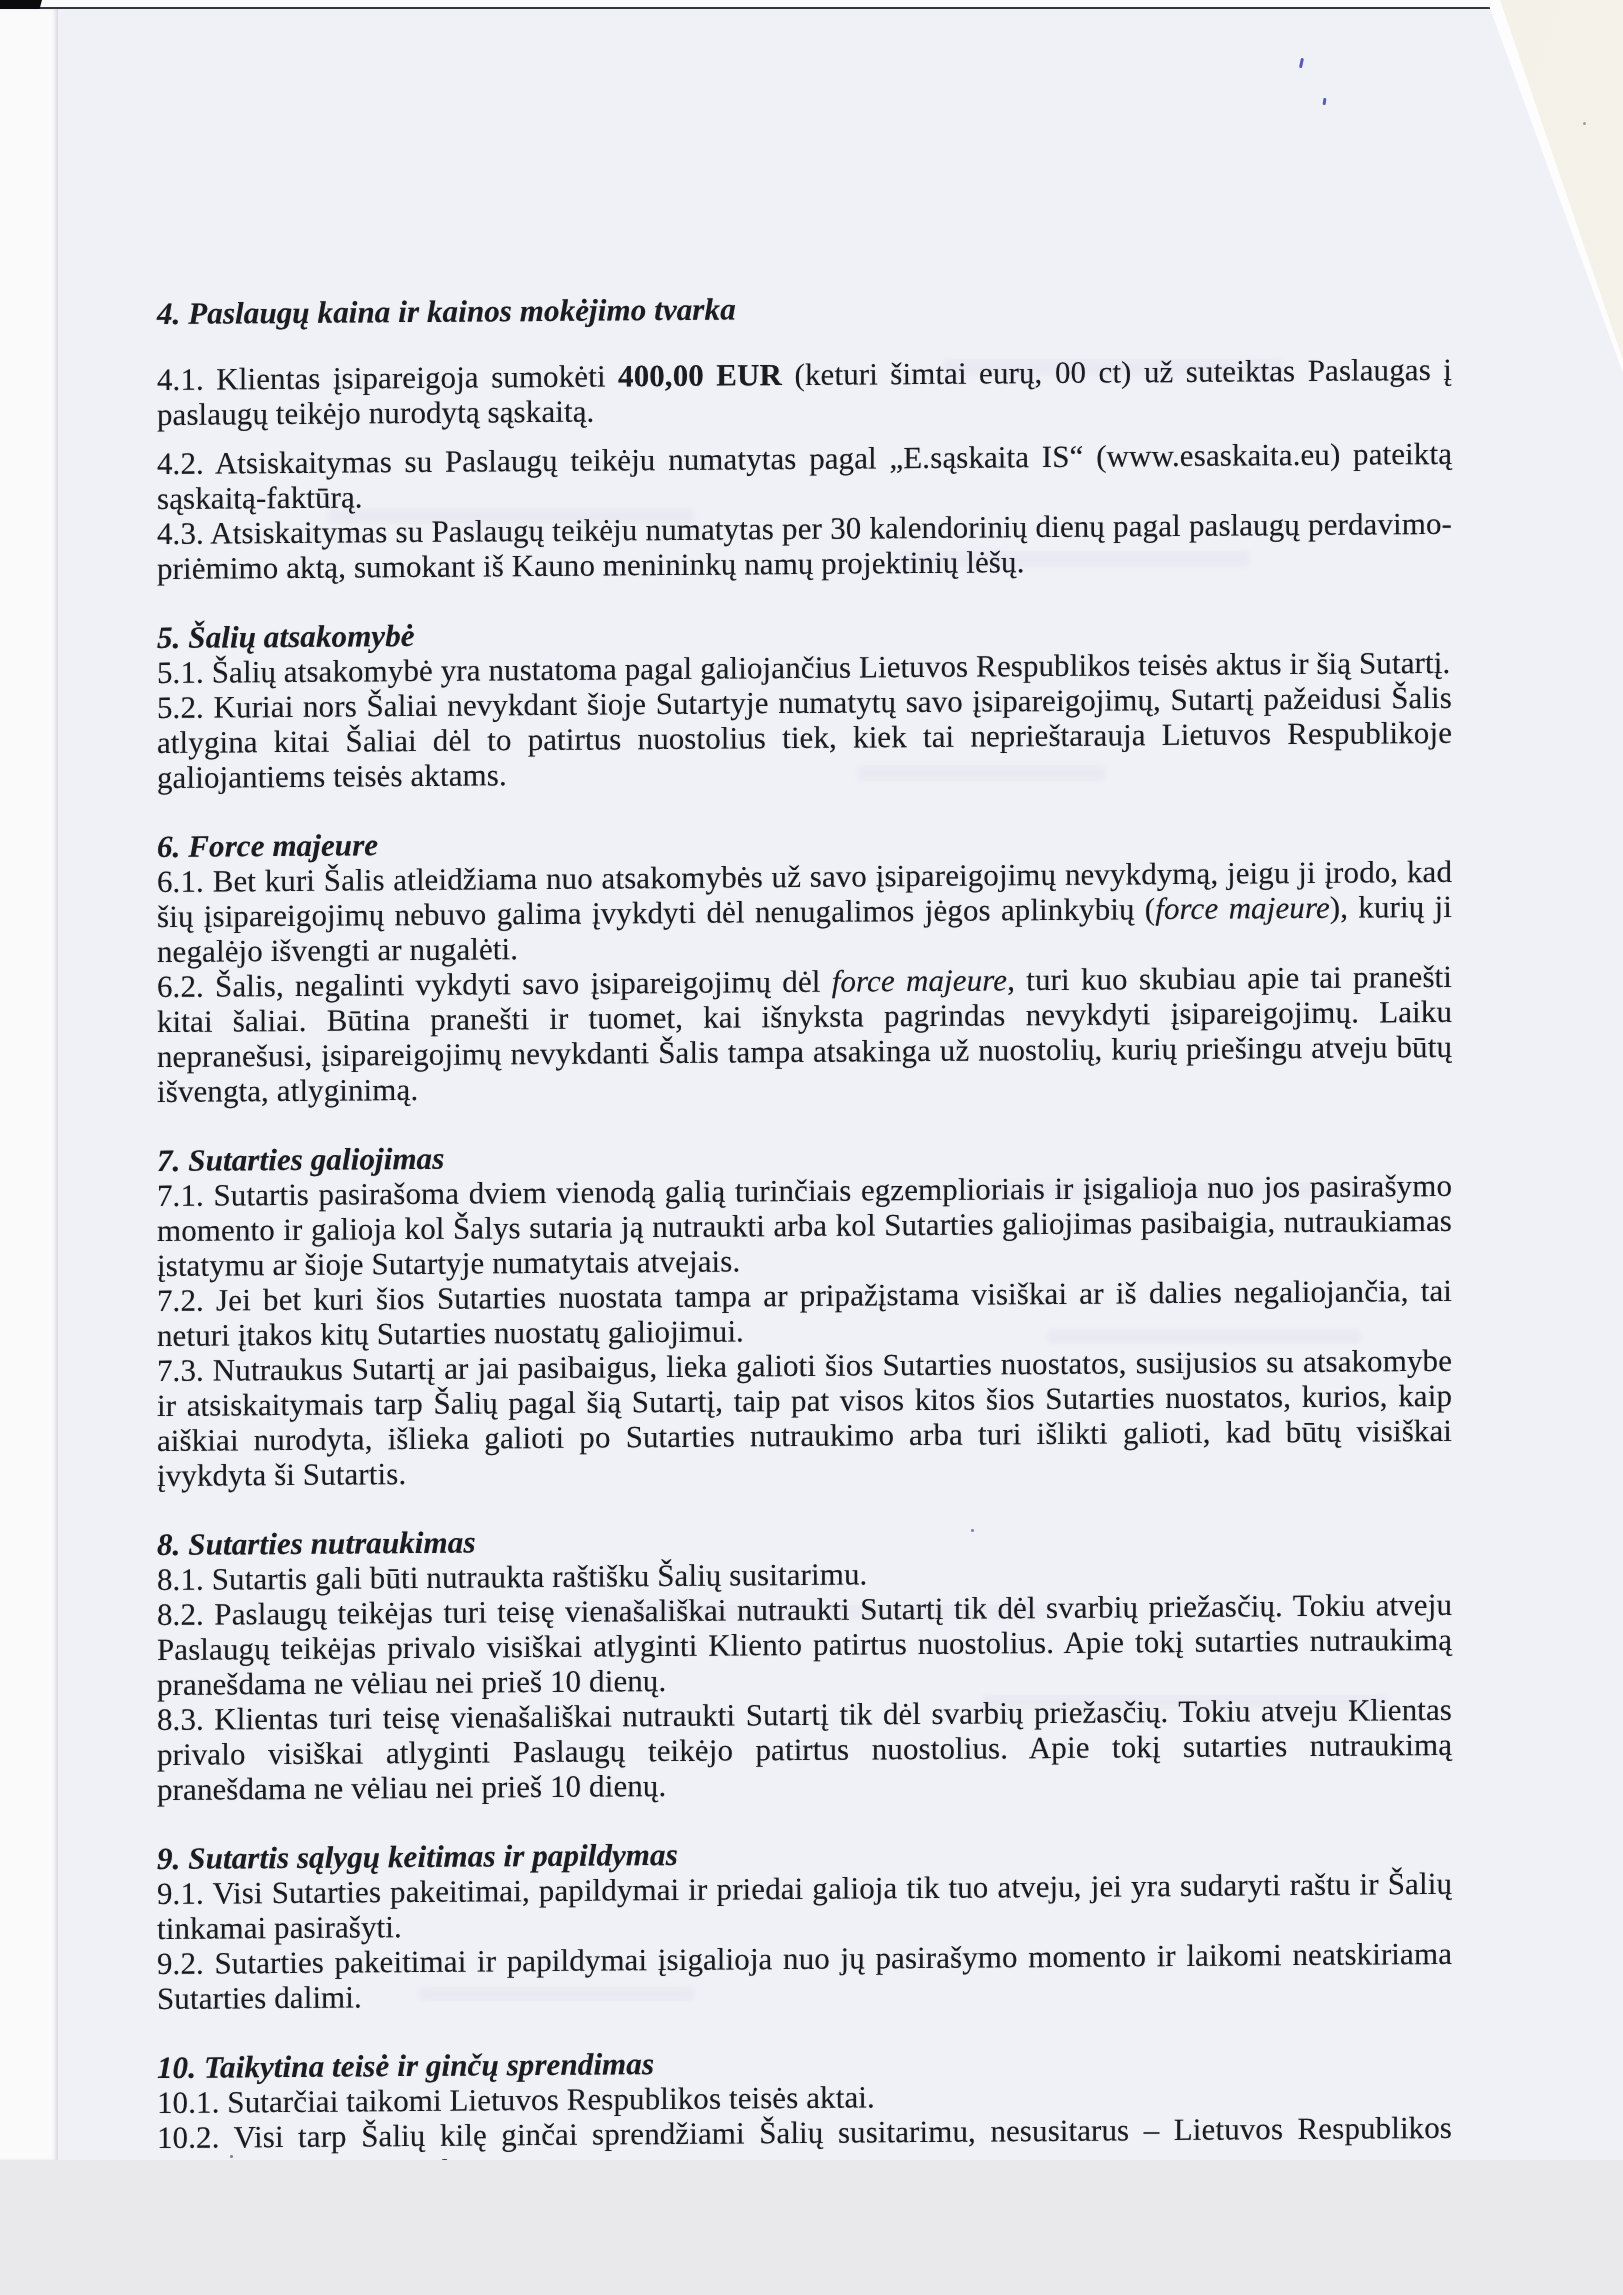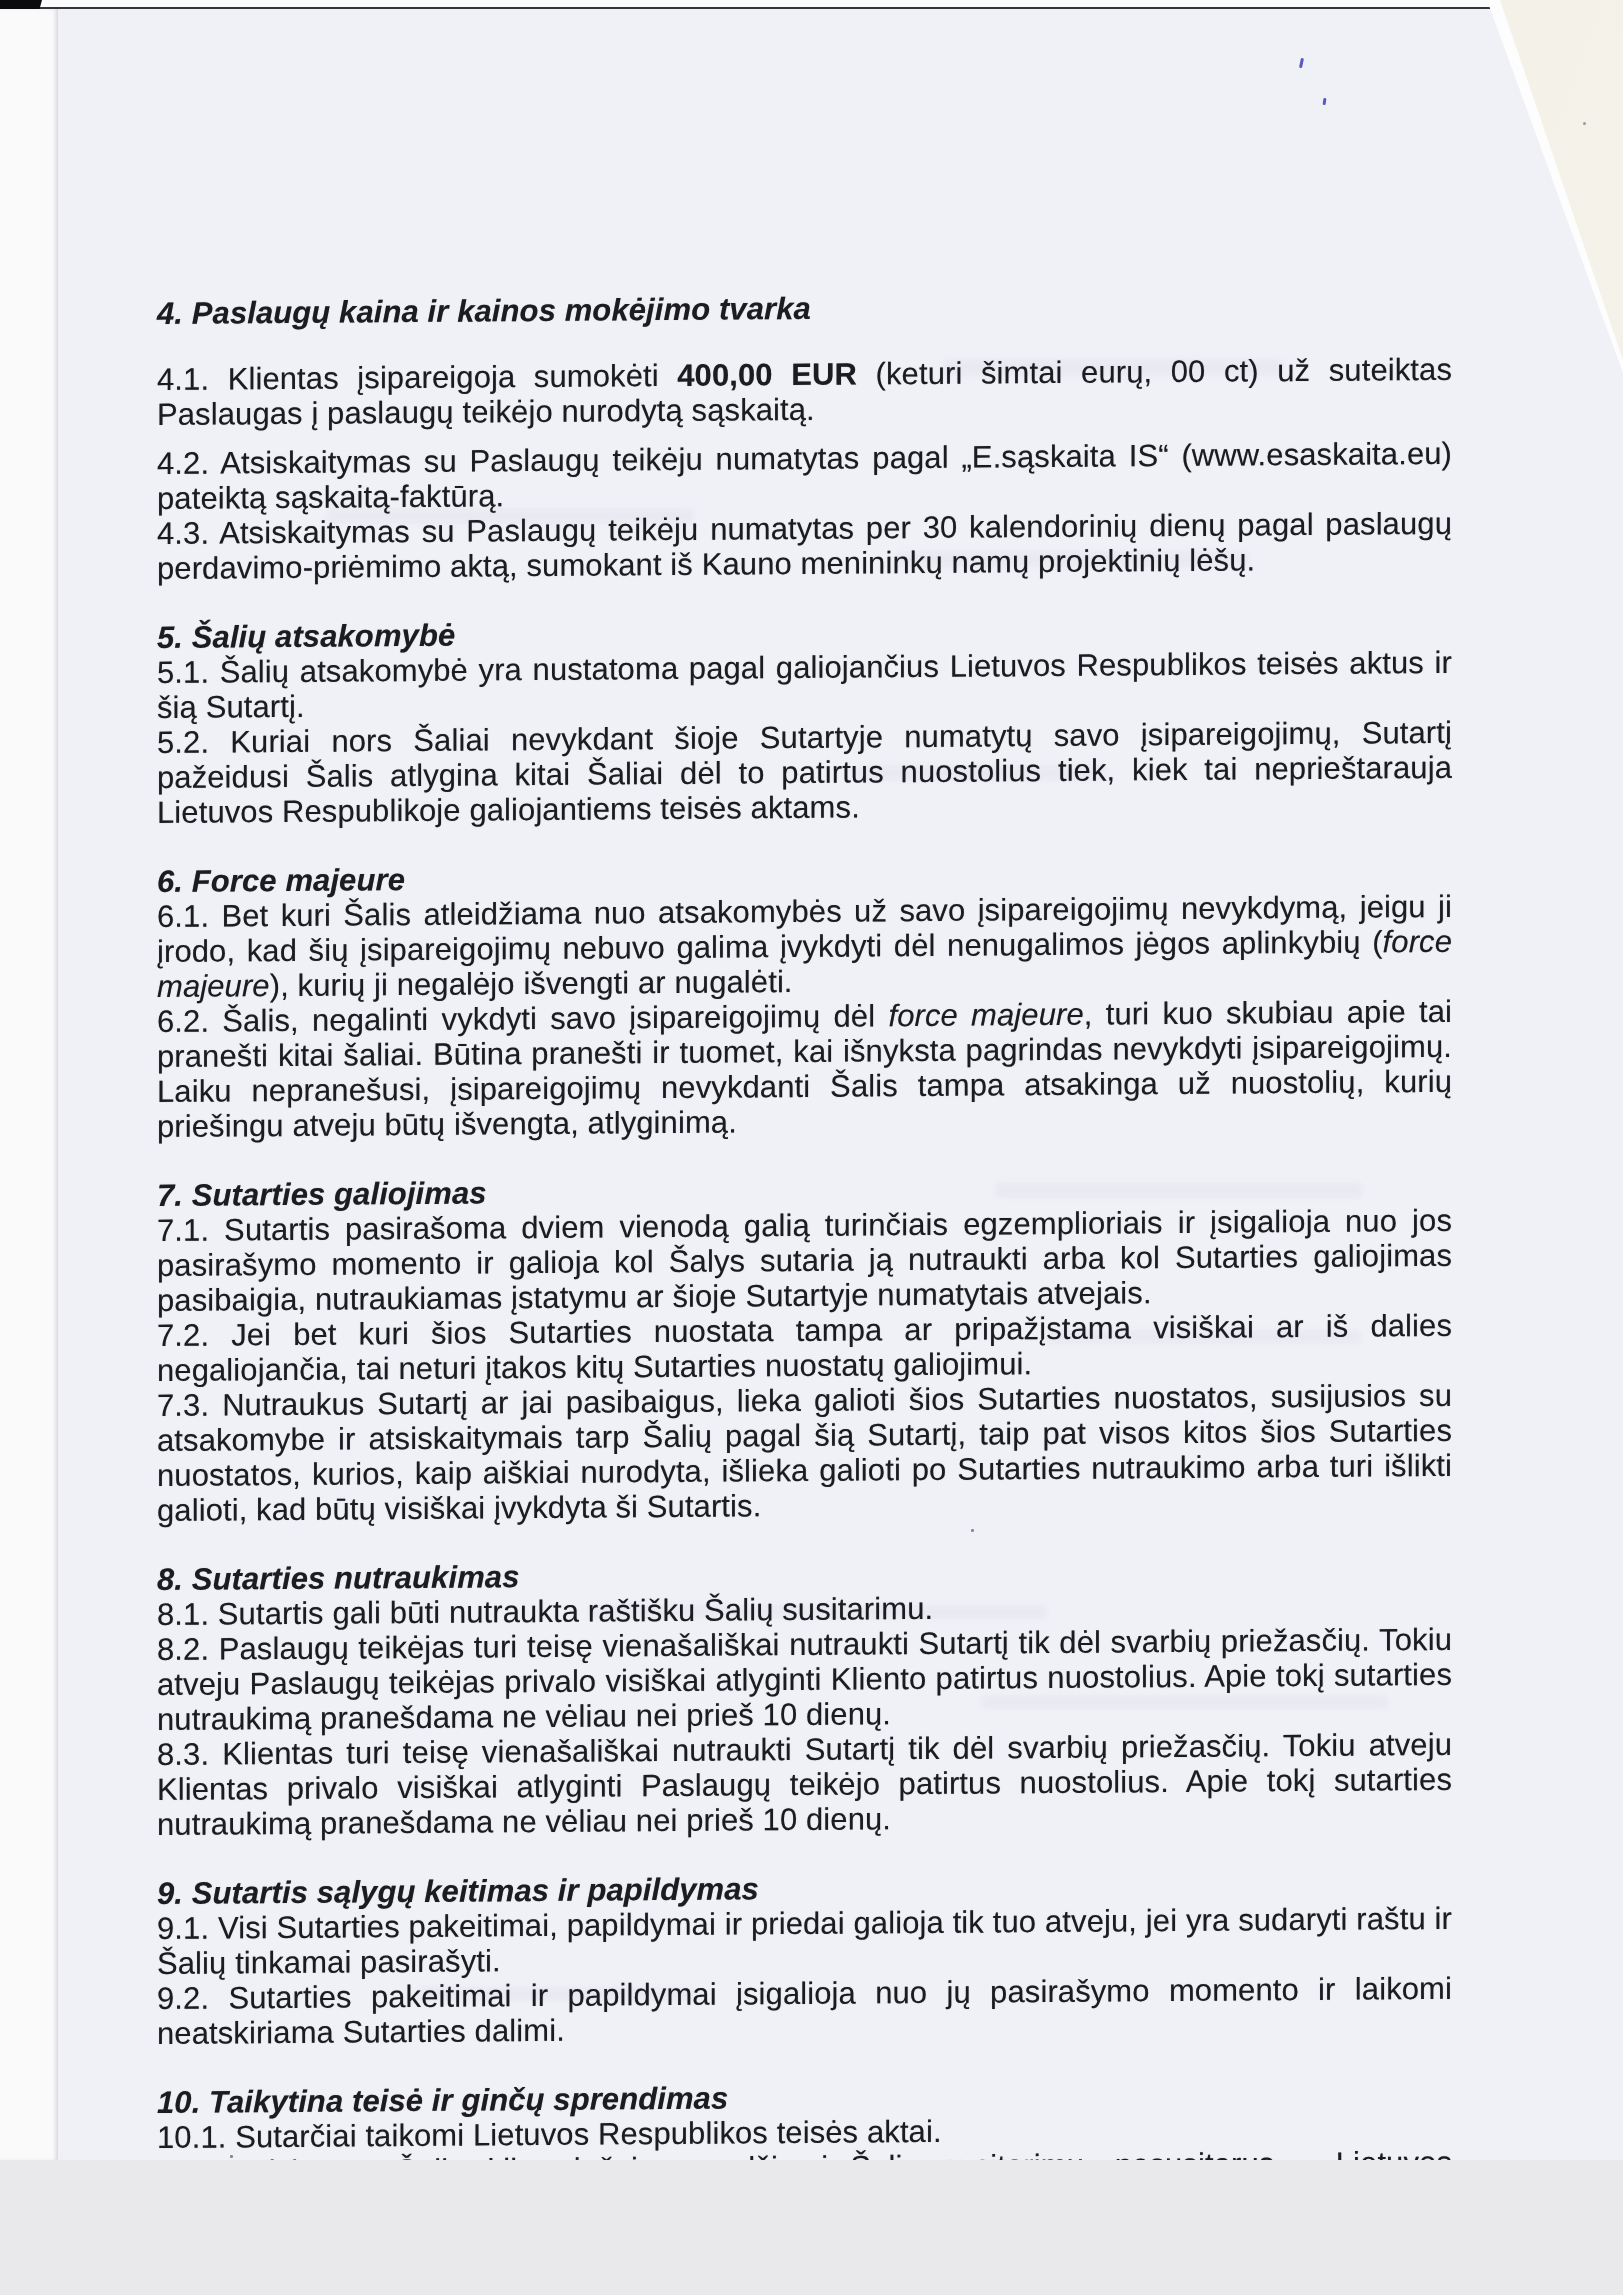--- a/index.html
+++ b/index.html
@@ -4,21 +4,21 @@
 <title></title>
 <style>
   html, body { margin: 0; padding: 0; background: #e9e9ec; }
 
   .canvas {
     position: relative;
     width: 1623px;
     height: 2160px;
     overflow: hidden;
     background: var(--page-bg, #f0f1f7);
-    font-family: Liberation Sans, sans-serif;
+    font-family: Liberation Serif, serif;
   }
 
   
   .scan-top-band {
     position: absolute; top: 0; left: 0; right: 0; height: 7.2px;
     background: #fbfbfc;
   }
   .scan-top-line {
     position: absolute; top: 7.2px; left: 0; right: 0; height: 2px;
     background: #35353d;

